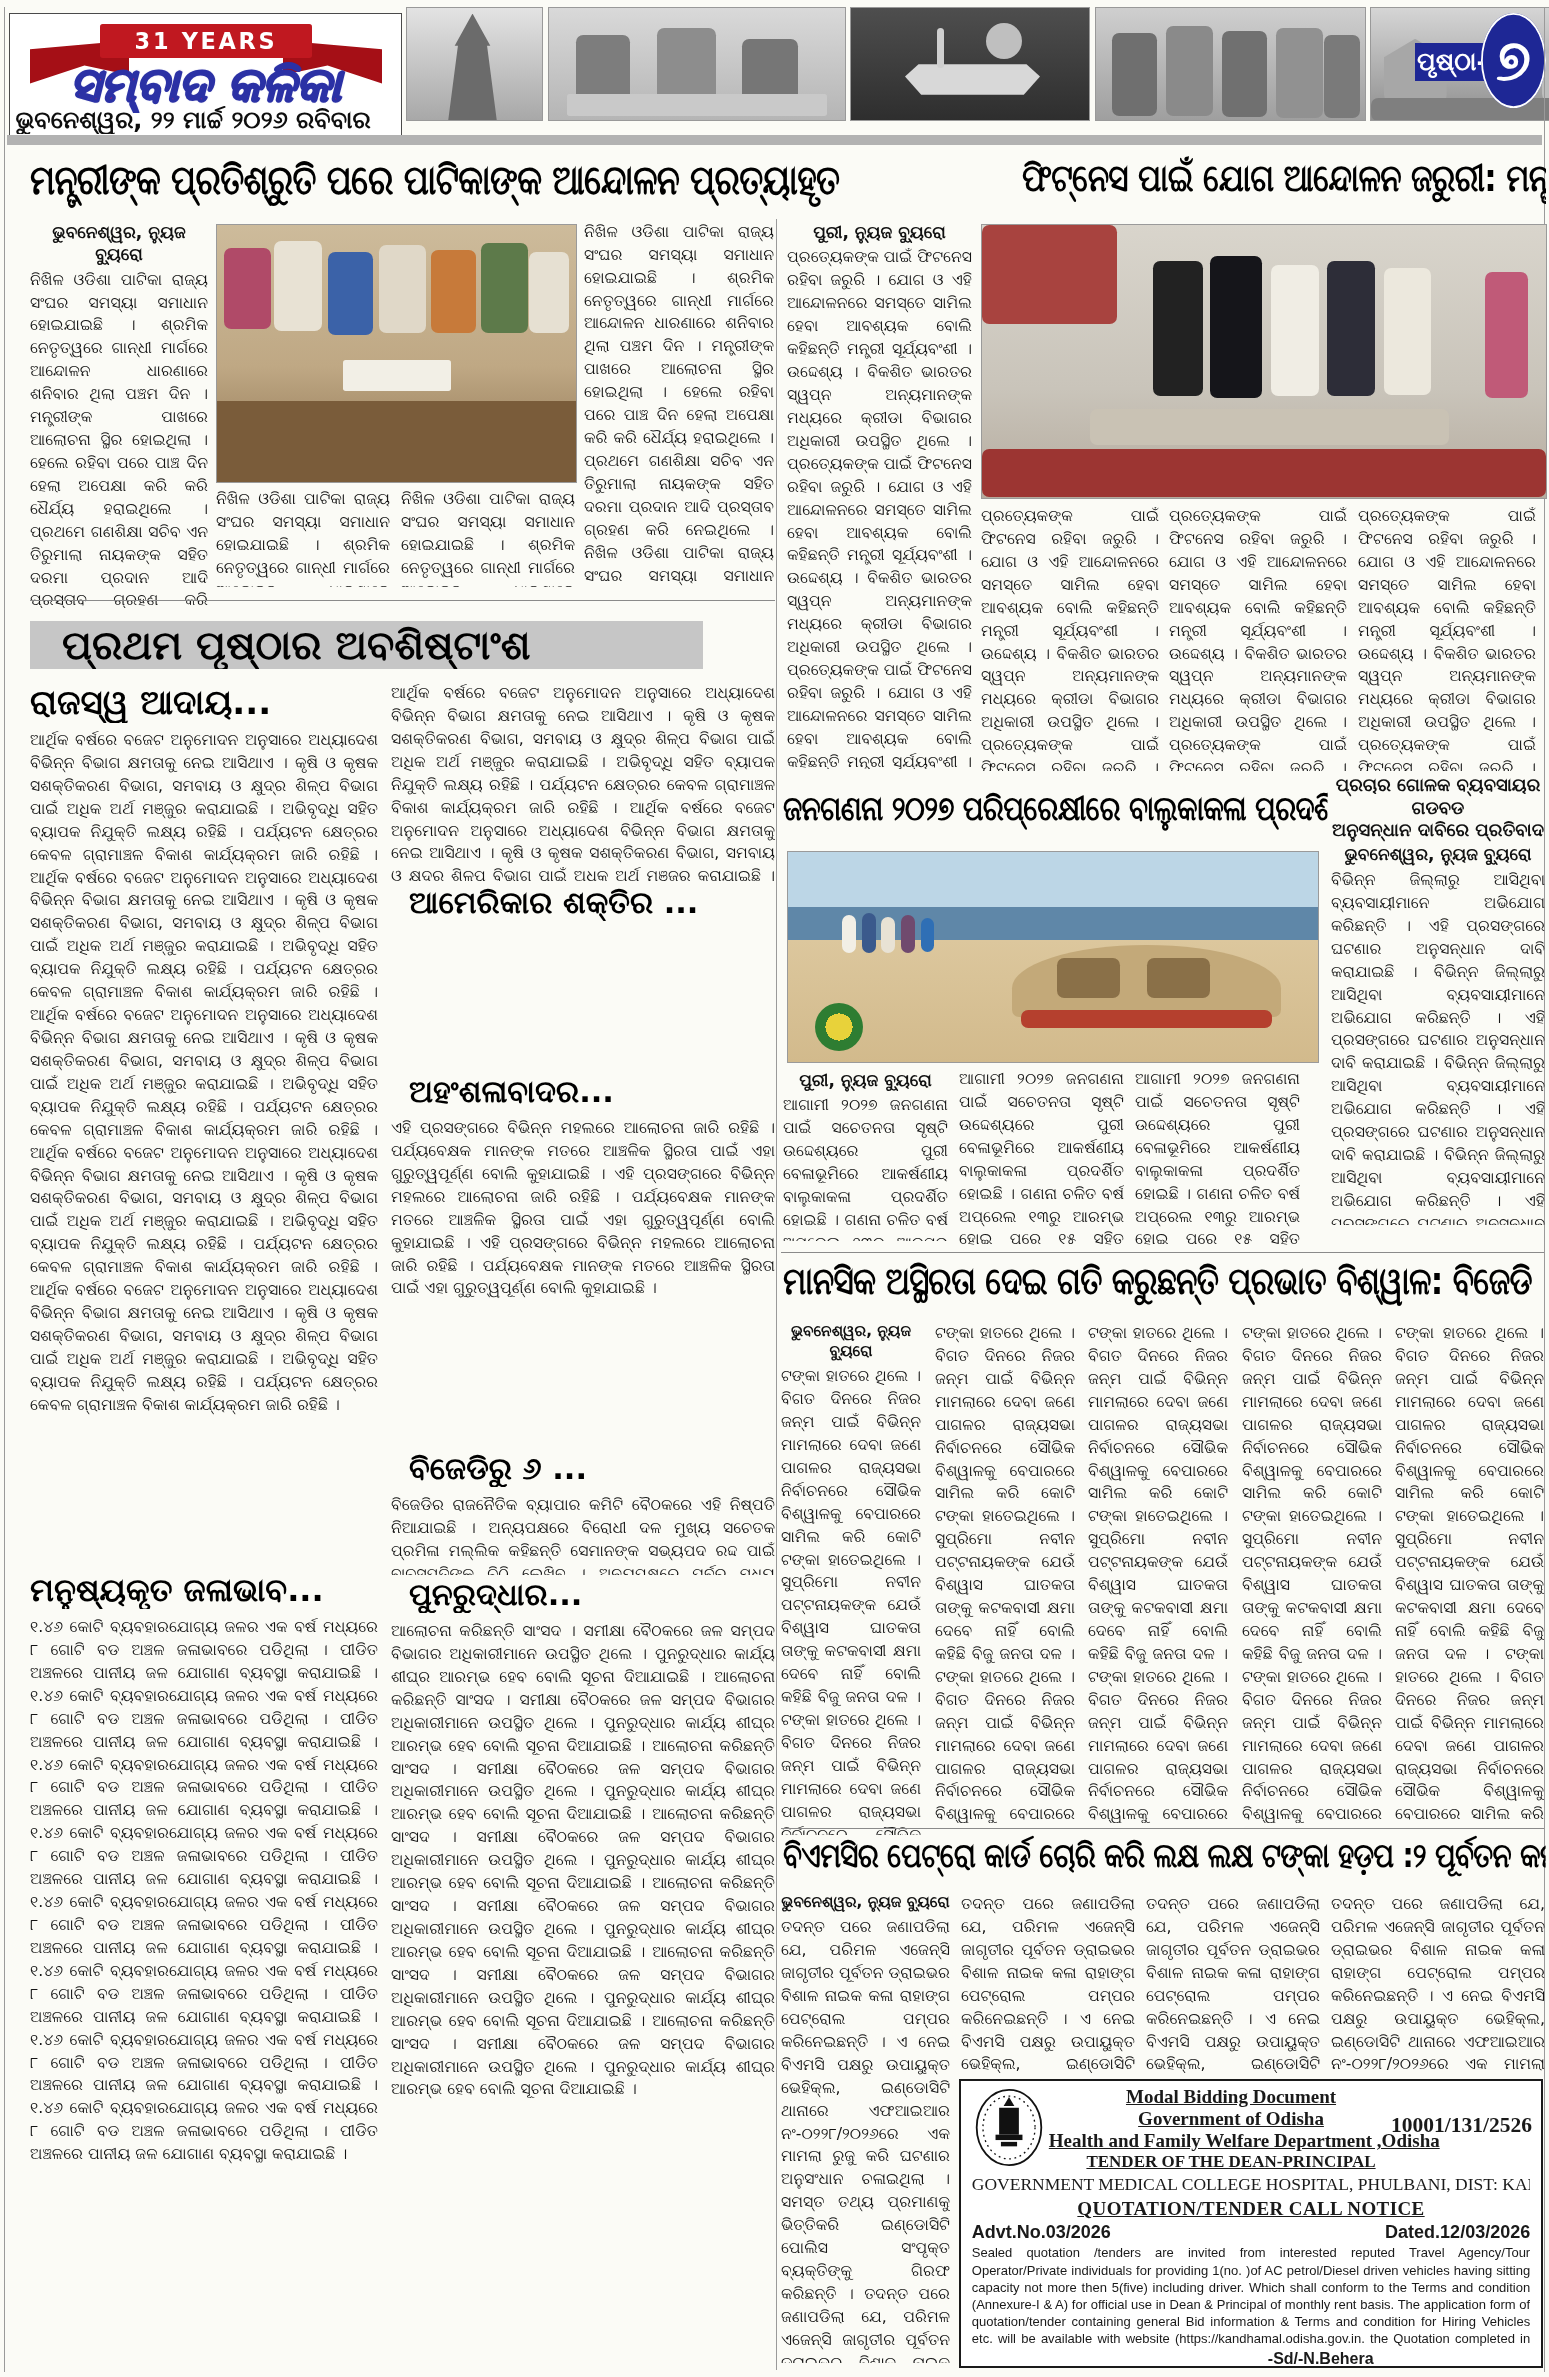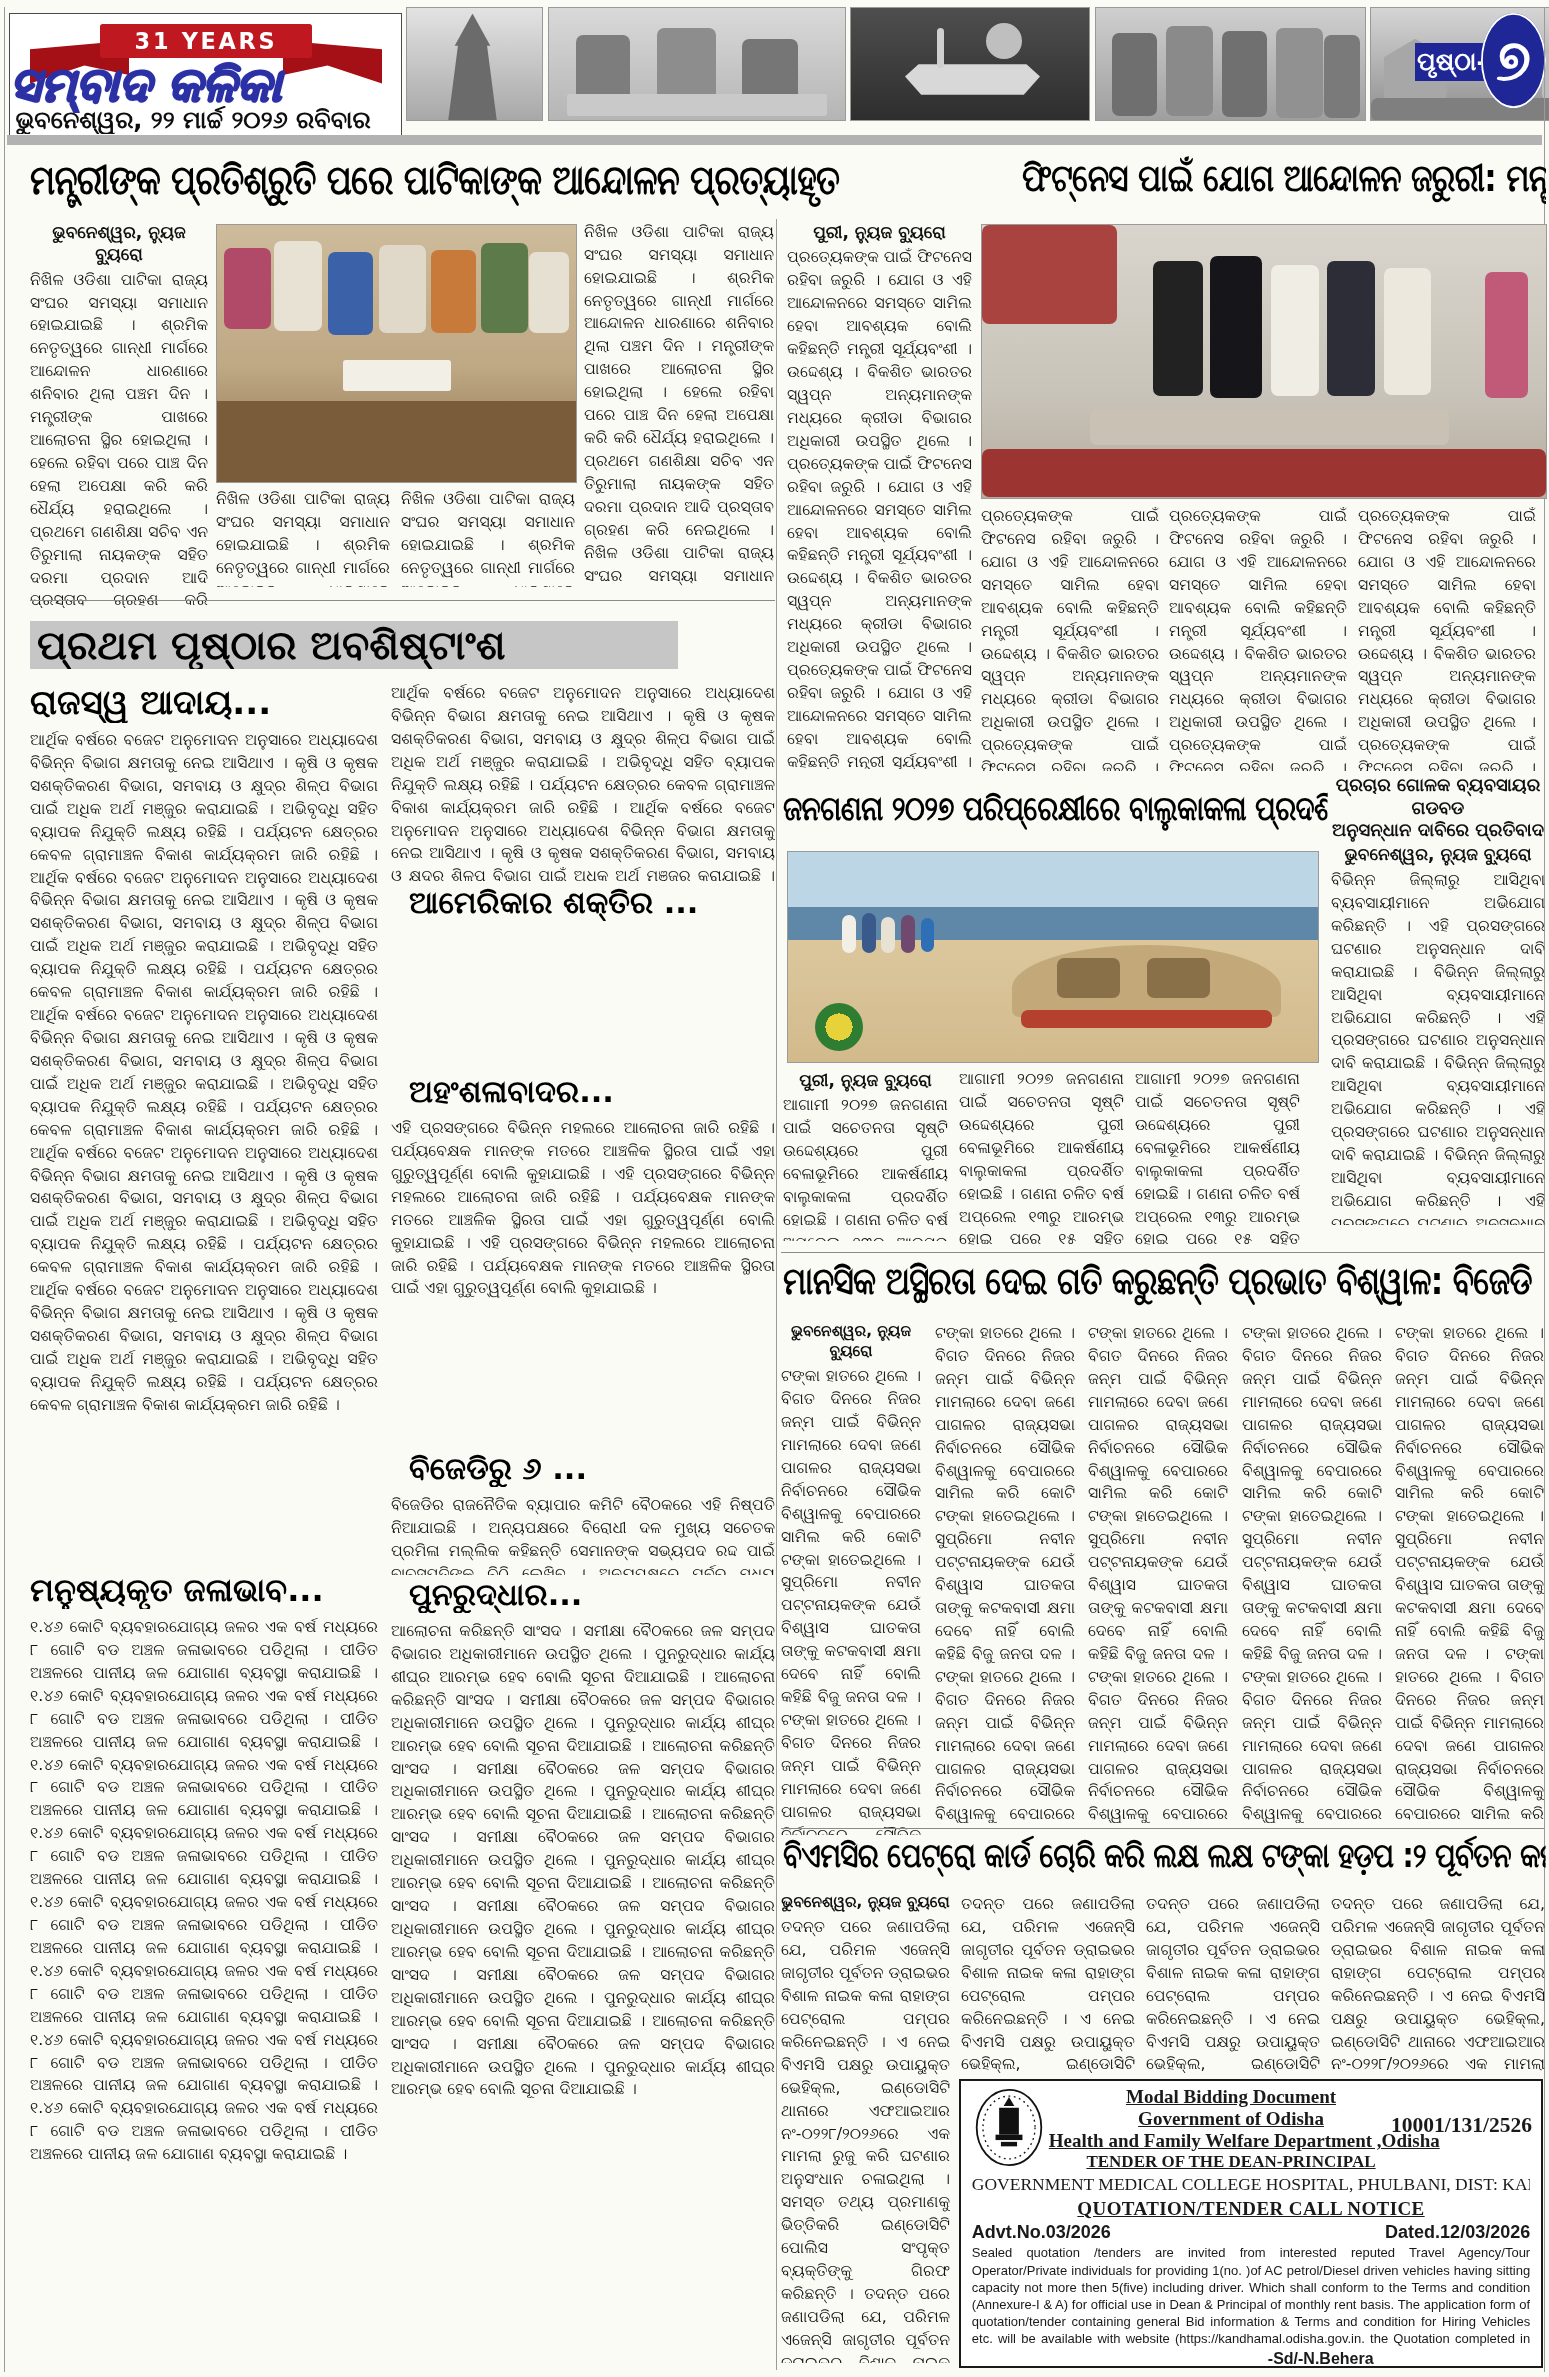--- a/index.html
+++ b/index.html
@@ -10,39 +10,39 @@
   .byline{font-weight:bold;text-align:center;font-size:17px;line-height:1.3;padding:1.8px 0 3.6px 0;}
   .headline{font-weight:bold;color:#000;white-space:nowrap;overflow:hidden;letter-spacing:-0.9px;}
   .condense{transform:scaleX(.82);transform-origin:0 50%;}
   .subhead{font-weight:bold;font-size:30.5px;color:#000;white-space:nowrap;overflow:hidden;}
   .vrule{width:0.9px;background:#9a9a9a;}
   .hrule{height:0.9px;background:#8a8a8a;}
   .photo{overflow:hidden;border:0.9px solid #9a9a9a;}
   .fig{position:absolute;border-radius:7.2px;}
   .strip-tile{height:112px;border:0.9px solid #999;position:relative;overflow:hidden;flex:none;}
   .banner{background:#c6c6c6;font-weight:bold;font-size:40px;color:#000;
-          display:flex;align-items:center;padding-left:7px;white-space:nowrap;overflow:hidden;}
+          display:flex;align-items:center;padding-left:32px;white-space:nowrap;overflow:hidden;}
   .tender{font-family:"Liberation Sans",sans-serif;color:#1a1a1a;}
   .tender .serif{font-family:"Liberation Serif",serif;}
   .mini-head{font-weight:bold;font-size:18px;line-height:1.25;text-align:center;overflow:hidden;}
 </style>
 </head>
 <body>
 
 <div id="page">
 
   <div class="abs" style="left:9px;top:12.6px;width:391px;height:124px;border:1.8px solid #4a4a4a;background:#fff;">
 
     <div class="abs" style="left:20px;top:27px;width:99px;height:43px;background:#a50f16;clip-path:polygon(0 20%,100% 0,100% 80%,55% 58%,0 100%);"></div>
     <div class="abs" style="left:273px;top:27px;width:99px;height:43px;background:#a50f16;clip-path:polygon(0 0,100% 20%,100% 100%,45% 58%,0 80%);"></div>
     <div class="abs" style="left:90px;top:10.8px;width:212px;height:34px;background:#c01820;color:#fff;font-weight:bold;
                 font-size:22.4px;display:flex;align-items:center;justify-content:center;letter-spacing:2.7px;border-radius:2.7px;">
       <span>31 YEARS</span>
     </div>
-    <div class="abs" style="left:0;top:43px;width:391px;text-align:left;font-size:47px;font-weight:bold;font-style:italic;
+    <div class="abs" style="left:0;top:43px;width:391px;text-align:center;font-size:47px;font-weight:bold;font-style:italic;
                 color:#be185d;-webkit-text-stroke:2.2px #2b31a5;text-shadow:0 0 1.8px #2b31a5;white-space:nowrap;overflow:hidden;">
       <span>ସମ୍ବାଦ କଳିକା</span>
     </div>
     <div class="abs" style="left:5.4px;bottom:3.6px;width:384px;font-size:24px;font-weight:bold;color:#0e0e0e;white-space:nowrap;overflow:hidden;">
       <span>ଭୁବନେଶ୍ୱର, ୨୨ ମାର୍ଚ୍ଚ ୨୦୨୬  ରବିବାର</span>
     </div>
   </div>
 
   <div class="abs" style="left:406px;top:7.2px;width:1137px;height:114px;display:flex;gap:4.5px;">
     <div class="strip-tile" style="width:135px;background:linear-gradient(180deg,#e3e3e3,#a8a8a8);">

